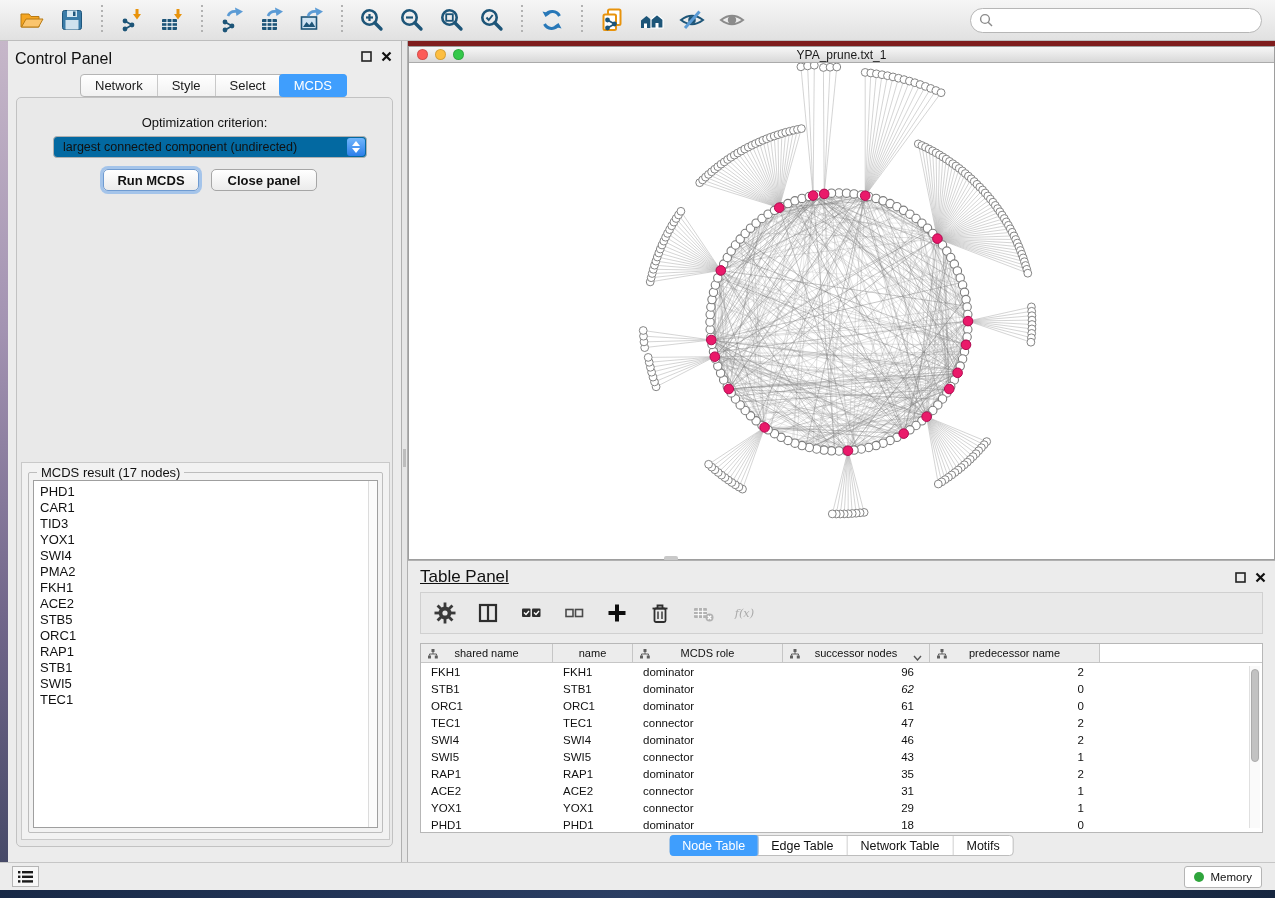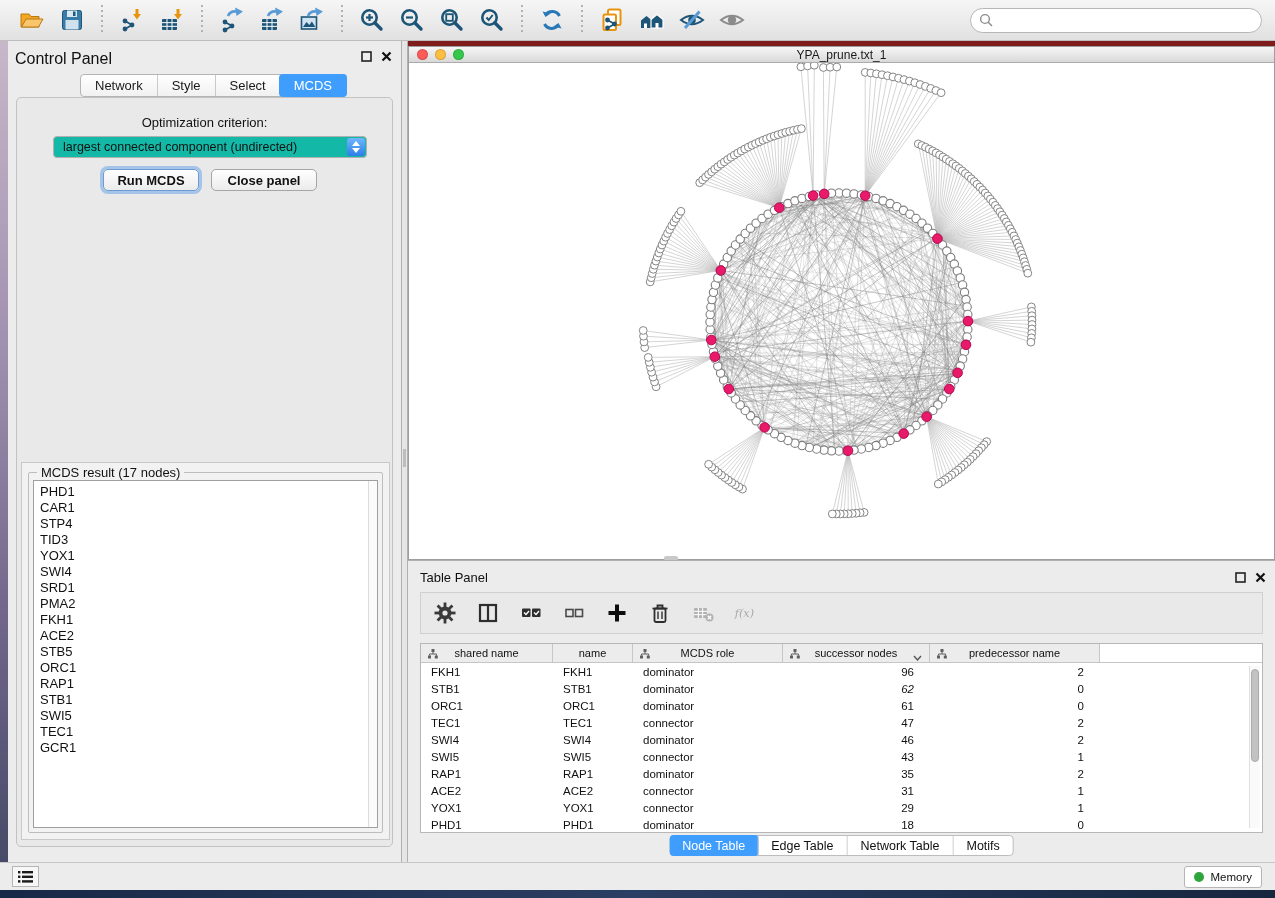--- a/index.html
+++ b/index.html
@@ -24,21 +24,21 @@
   .control-panel { position:absolute; left:8px; top:41px; width:393px; height:821px; background:#ececec; }
   .panel-title { position:absolute; left:7px; top:9px; font-size:16px; }
   .panel-btns { position:absolute; right:9px; top:10px; display:flex; gap:9px; align-items:center; }
   .panel-btns span { cursor:pointer; display:inline-flex; }
   .cp-tabs { position:absolute; left:72px; top:33px; display:flex; height:23px; border:1px solid #b5b5b5; border-radius:4px; background:linear-gradient(#ffffff,#f1f1f1); }
   .cp-tab { padding:0 14px; font-size:13px; display:flex; align-items:center; border-left:1px solid #c9c9c9; cursor:pointer; color:#1a1a1a; }
   .cp-tab:first-child { border-left:none; }
   .cp-tab.selected { background:#3f9efd; color:#fff; border-radius:4px; margin:-1px; border-left:none; padding:0 15px; }
   .cp-content { position:absolute; left:8px; top:56px; width:377px; height:750px; background:#e9e9e9; border:1px solid #c2c2c2; border-radius:5px; }
   .opt-label { position:absolute; top:17px; width:100%; text-align:center; font-size:13px; }
-  .criterion { position:absolute; left:36px; top:38px; width:314px; height:22px; background:#14b8a6; border:1px solid #b0b0b0; border-radius:4px; font-size:12.5px; display:flex; align-items:center; padding-left:9px; cursor:pointer; }
+  .criterion { position:absolute; left:36px; top:38px; width:314px; height:22px; background:#0369a1; border:1px solid #b0b0b0; border-radius:4px; font-size:12.5px; display:flex; align-items:center; padding-left:9px; cursor:pointer; }
   .stepper { position:absolute; right:1px; top:1px; width:18px; height:18px; border-radius:3px; background:linear-gradient(#71b6fc,#2c7ee9); display:flex; flex-direction:column; align-items:center; justify-content:center; gap:2px; }
   .stepper i { width:0; height:0; border-left:4px solid transparent; border-right:4px solid transparent; }
   .stepper .up { border-bottom:5px solid #fff; }
   .stepper .dn { border-top:5px solid #fff; }
   .btn { position:absolute; height:22px; background:linear-gradient(#ffffff,#ebebeb); border:1px solid #a6a6a6; border-radius:5px; font-size:13px; display:flex; align-items:center; justify-content:center; cursor:pointer;font-weight:bold; }
   .btn.run { left:86px; top:71px; width:96px; border-color:#6f9bd1; box-shadow:0 0 0 3px rgba(96,160,235,.5); }
   .btn.closep { left:194px; top:71px; width:106px; }
   .result-panel { position:absolute; left:4px; top:364px; width:369px; height:378px; background:#f2f2f2; border:1px solid #c9c9c9; }
   .groupbox { position:absolute; left:6px; top:9px; right:6px; bottom:6px; border:1px solid #bdbdbd; border-radius:2px; }
   .gb-legend { position:absolute; top:-8px; left:8px; background:#f2f2f2; padding:0 4px; font-size:13px; }
@@ -56,21 +56,21 @@
   .net-titlebar { height:16px; background:linear-gradient(#f7f7f7,#d8d8d8); border-bottom:1px solid #ababab; position:relative; display:flex; align-items:center; justify-content:center; }
   .traffic { position:absolute; left:8px; top:2px; display:flex; gap:7px; }
   .dot { width:11px; height:11px; border-radius:50%; border:1px solid rgba(0,0,0,.15); cursor:pointer; }
   .net-title { font-size:12px; color:#1a1a1a; }
   .net-canvas { position:absolute; left:0; top:16px; width:865px; height:496px; background:#fff; }
   .h-handle { position:absolute; left:256px; top:515px; width:14px; height:5px; border-radius:2px; background:#c9c9c9; cursor:row-resize; }
 
   
   .table-panel { position:absolute; left:0; top:519px; width:867px; height:302px; background:#ececec; border-top:1px solid #b0b0b0; }
   .tp-titlebar { position:absolute; left:12px; right:9px; top:7px; height:18px; display:flex; align-items:center; }
-  .tp-title { font-size:13px; }
+  .tp-title { font-size:17px;text-decoration:underline; }
   .tp-btns { margin-left:auto; display:flex; gap:9px; align-items:center; }
   .tp-btns span { cursor:pointer; display:inline-flex; }
   .tp-toolbar { position:absolute; left:12px; right:12px; top:31px; height:42px; background:#e9e9e9; border:1px solid #d0d0d0; display:flex; align-items:center; padding-left:12px; gap:19px; }
   .tp-tbicon { display:inline-flex; align-items:center; justify-content:center; width:24px; height:24px; cursor:pointer; }
   .tp-tbicon.disabled { cursor:default; }
   .tp-table { position:absolute; left:12px; right:12px; top:82px; height:190px; background:#fff; border:1px solid #b7b7b7; overflow:hidden; }
   .tp-header { display:flex; height:19px; background:#ececec; border-bottom:1px solid #c6c6c6; }
   .th-cell { position:relative; display:flex; align-items:center; justify-content:center; font-size:11px; border-right:1px solid #c6c6c6; cursor:pointer; }
   .th-cell .tree { position:absolute; left:7px; top:5px; }
   .th-cell .chev { position:absolute; right:7px; top:7px; }
@@ -290,35 +290,32 @@
     </div>
     <div class="btn run">Run MCDS</div>
     <div class="btn closep">Close panel</div>
     <div class="result-panel">
       <div class="groupbox">
         <div class="gb-legend">MCDS result (17 nodes)</div>
         <div class="mcds-list" id="mcds-list">
 
         <div class="mcds-item">PHD1</div>
             <div class="mcds-item">CAR1</div>
-            <div class="mcds-item">STP4</div>
             <div class="mcds-item">TID3</div>
             <div class="mcds-item">YOX1</div>
             <div class="mcds-item">SWI4</div>
-            <div class="mcds-item">SRD1</div>
             <div class="mcds-item">PMA2</div>
             <div class="mcds-item">FKH1</div>
             <div class="mcds-item">ACE2</div>
             <div class="mcds-item">STB5</div>
             <div class="mcds-item">ORC1</div>
             <div class="mcds-item">RAP1</div>
             <div class="mcds-item">STB1</div>
             <div class="mcds-item">SWI5</div>
             <div class="mcds-item">TEC1</div>
-            <div class="mcds-item">GCR1</div>
             <div class="list-scroll"></div>
           </div>
       </div>
     </div>
   </div>
 </div>
 
 <div class="v-splitter">
     <div class="v-handle"></div>
   </div>

